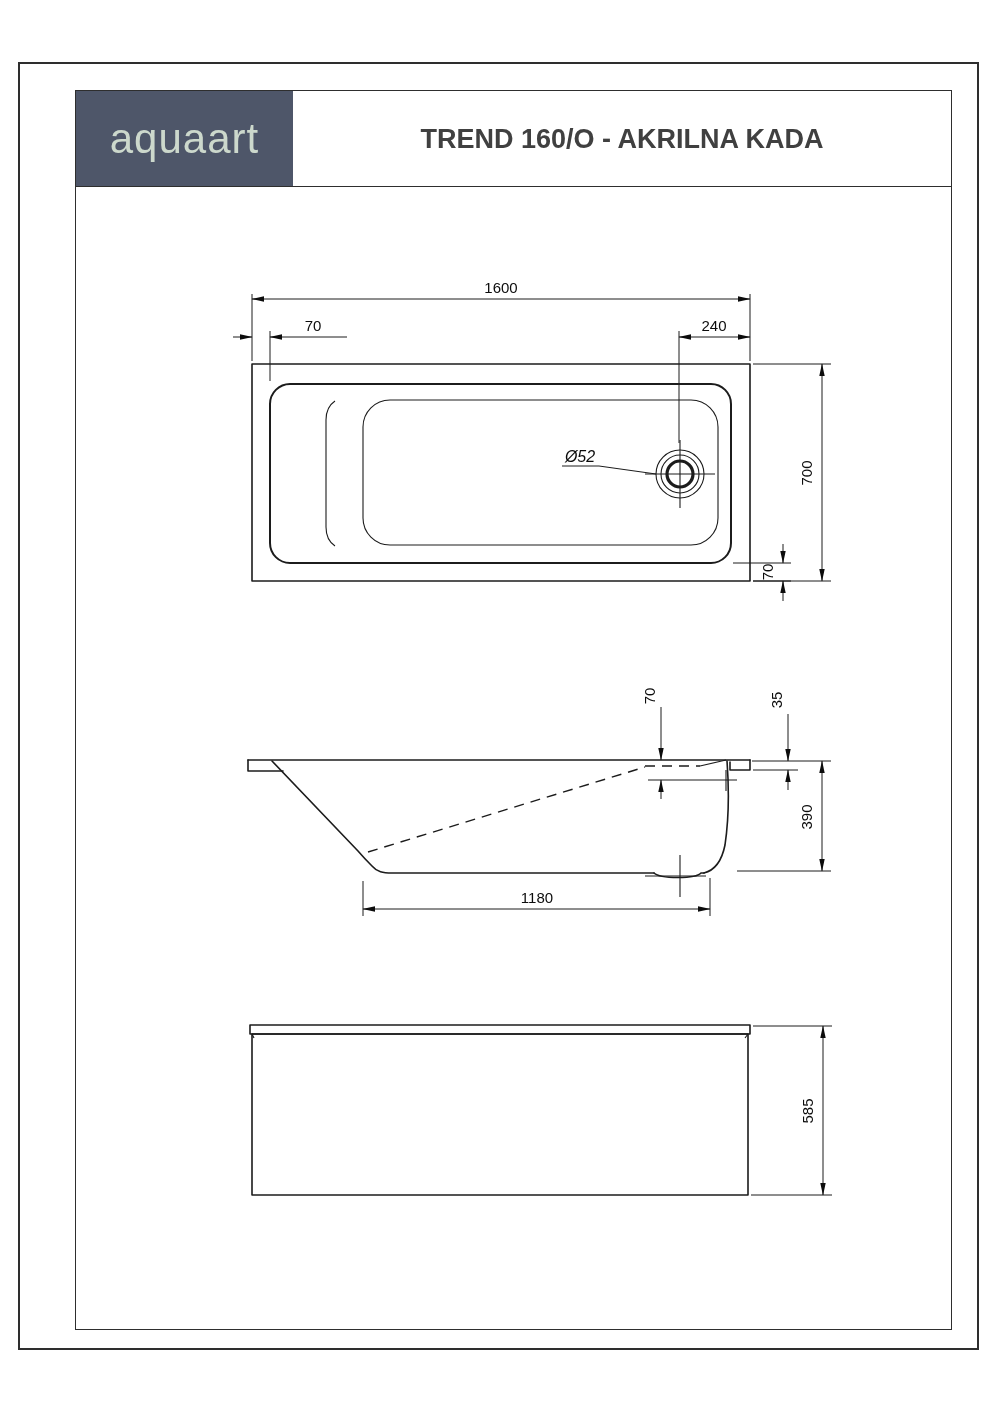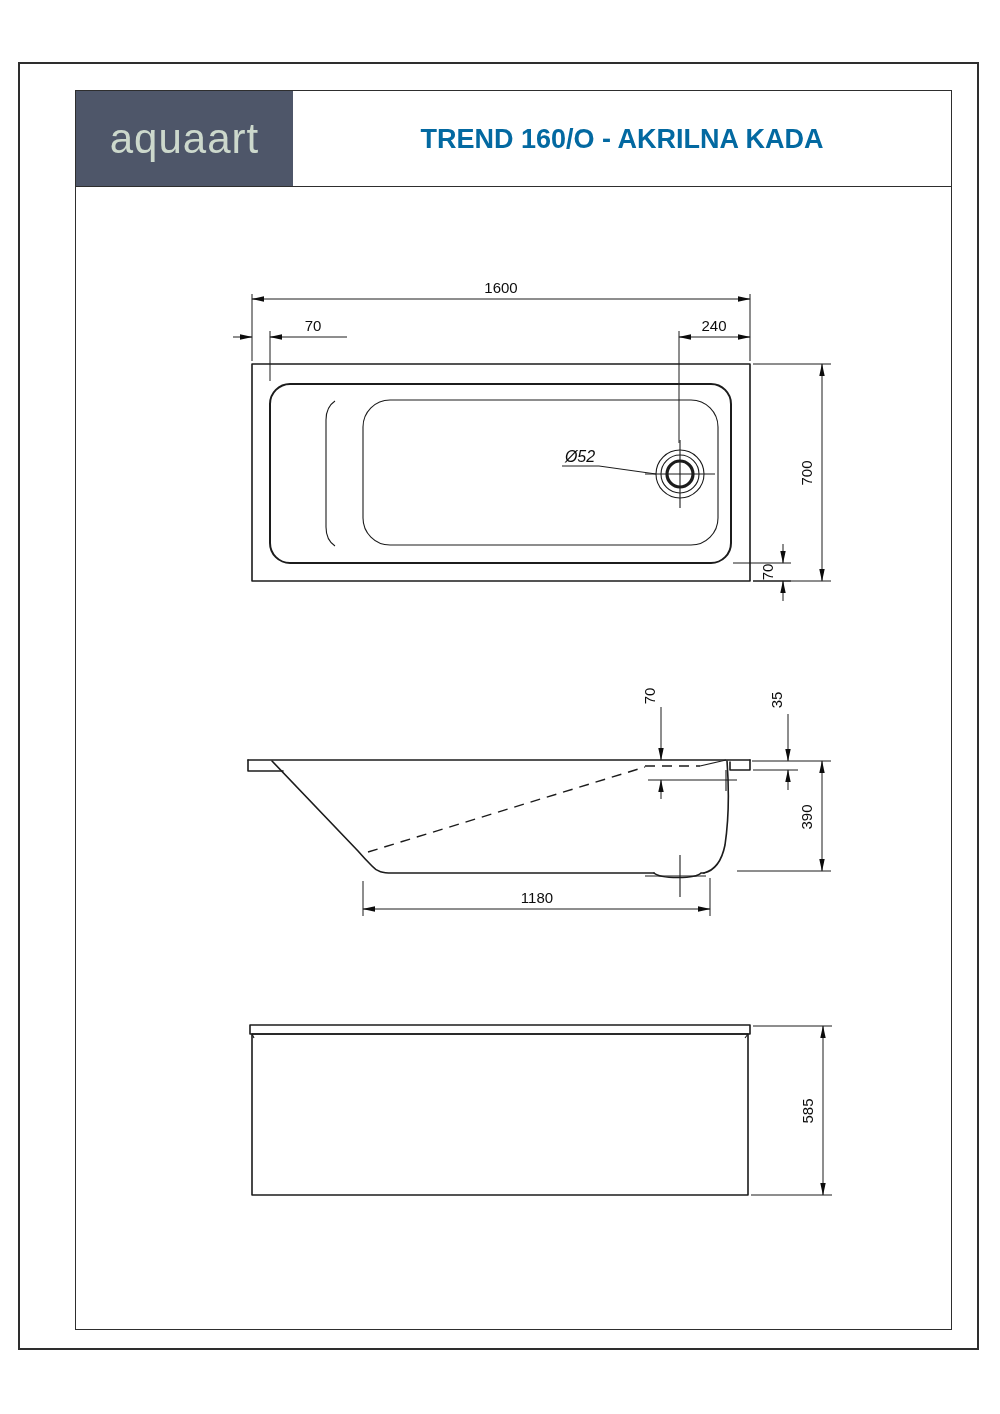--- a/index.html
+++ b/index.html
@@ -8,21 +8,21 @@
   .outer-border{position:absolute;left:18px;top:62px;width:961px;height:1288px;
         border:2px solid #2e2e2e;box-sizing:border-box;}
   .inner-frame{position:absolute;left:75px;top:90px;width:877px;height:1240px;
         border:1px solid #2e2e2e;box-sizing:border-box;background:#fff;}
   .title-block{position:absolute;left:0;top:0;width:100%;height:96px;
         border-bottom:1px solid #2e2e2e;box-sizing:border-box;display:flex;}
   .logo-box{width:217px;height:100%;background:#4e5669;display:flex;
         align-items:center;justify-content:center;flex:0 0 auto;text-align:center;}
   .logo-box span{color:#ccd8cc;font-size:42px;letter-spacing:1px;line-height:1;}
   .title-area{flex:1;display:flex;align-items:center;justify-content:center;}
-  .title-text{text-align:left;color:#0369a1;font-weight:bold;font-size:27px;line-height:30px;}
+  .title-text{text-align:left;color:#404040;font-weight:bold;font-size:27px;line-height:30px;}
   svg.drawing{position:absolute;left:0;top:0;pointer-events:none;}
   .ln{stroke:#1c1c1c;stroke-width:1.6;fill:none;stroke-linecap:round;stroke-linejoin:round;}
   .ln2{stroke:#1c1c1c;stroke-width:2;fill:none;stroke-linecap:round;stroke-linejoin:round;}
   .thin{stroke:#1c1c1c;stroke-width:1.1;fill:none;}
   .dim{stroke:#1c1c1c;stroke-width:1;fill:none;}
   .dash{stroke:#1c1c1c;stroke-width:1.4;fill:none;stroke-dasharray:10 7;}
   text.dimtxt{font-family:"Liberation Sans", sans-serif;font-size:15px;fill:#0c0c0c;}
   text.diatxt{font-family:"Liberation Sans", sans-serif;font-size:16px;font-style:italic;fill:#0c0c0c;}
 </style>
 </head>

